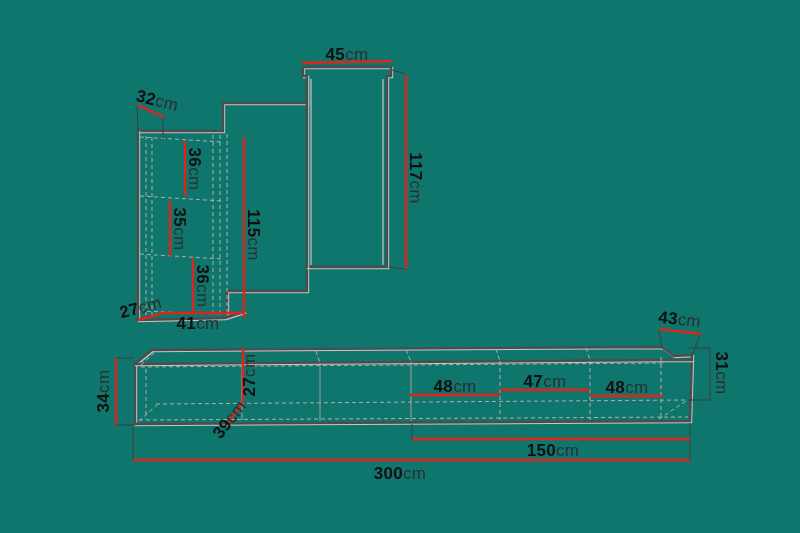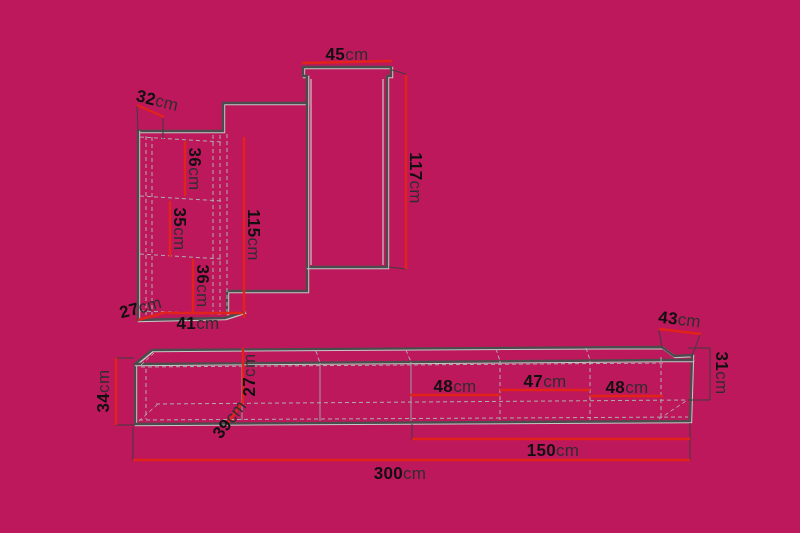--- a/index.html
+++ b/index.html
@@ -1,16 +1,16 @@
 <!DOCTYPE html>
 <html><head>
 <meta charset="utf-8">
 <style>
   html,body{margin:0;padding:0;background:#ffffff;}
-  .canvas{width:800px;height:533px;background:#be185d;overflow:hidden;}
+  .canvas{width:800px;height:533px;background:#0f766e;overflow:hidden;}
   svg{display:block;}
   .outline{stroke:#4c4c4c;stroke-width:2.4;fill:none;stroke-linejoin:miter;stroke-linecap:square;
            filter:drop-shadow(1.5px 1.5px 0px #c7c7c7);}
   .inner{stroke:#c9c9c9;stroke-width:1.2;fill:none;}
   .thin{stroke:#9a9a9a;stroke-width:1.1;fill:none;}
   .dash{stroke:#aeaeae;stroke-width:1;fill:none;stroke-dasharray:4 3;}
   .ext{stroke:#3d3d3d;stroke-width:1;fill:none;}
   .red{stroke:#e2231a;stroke-width:2.4;fill:none;stroke-linecap:butt;}
   text{font-family:"Liberation Sans",sans-serif;font-size:17px;letter-spacing:0.3px;}
   .num{font-weight:bold;fill:#101010;}

